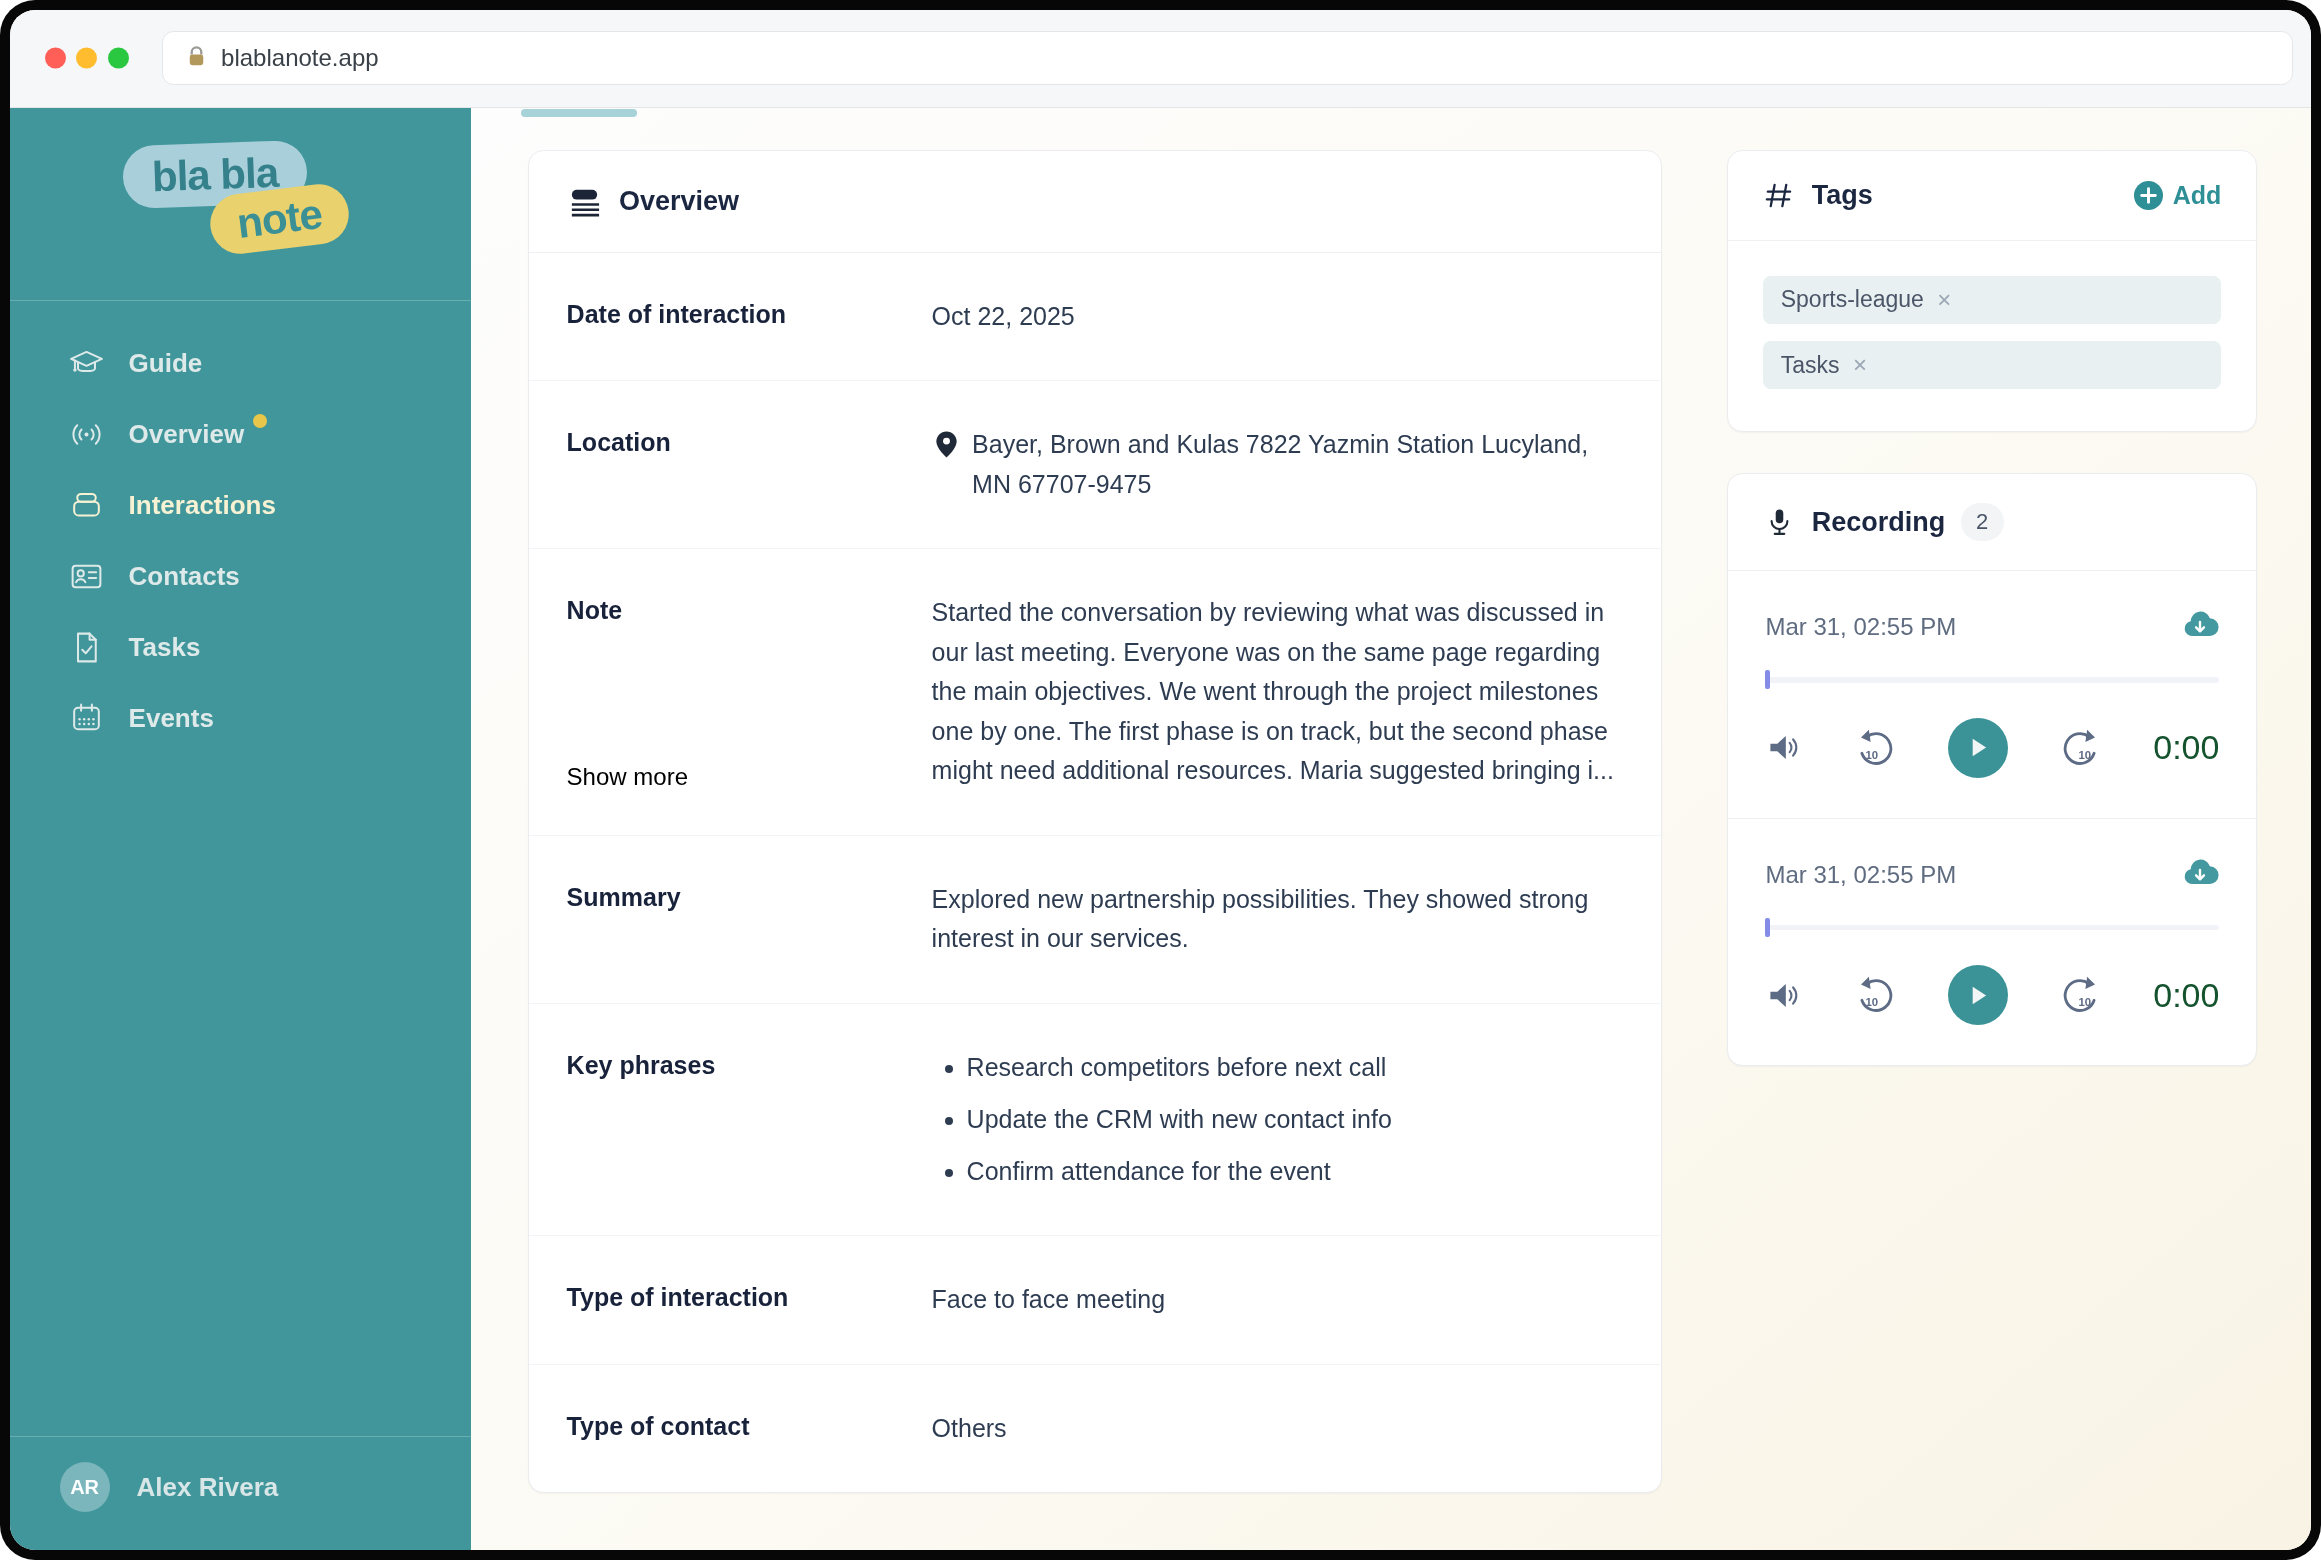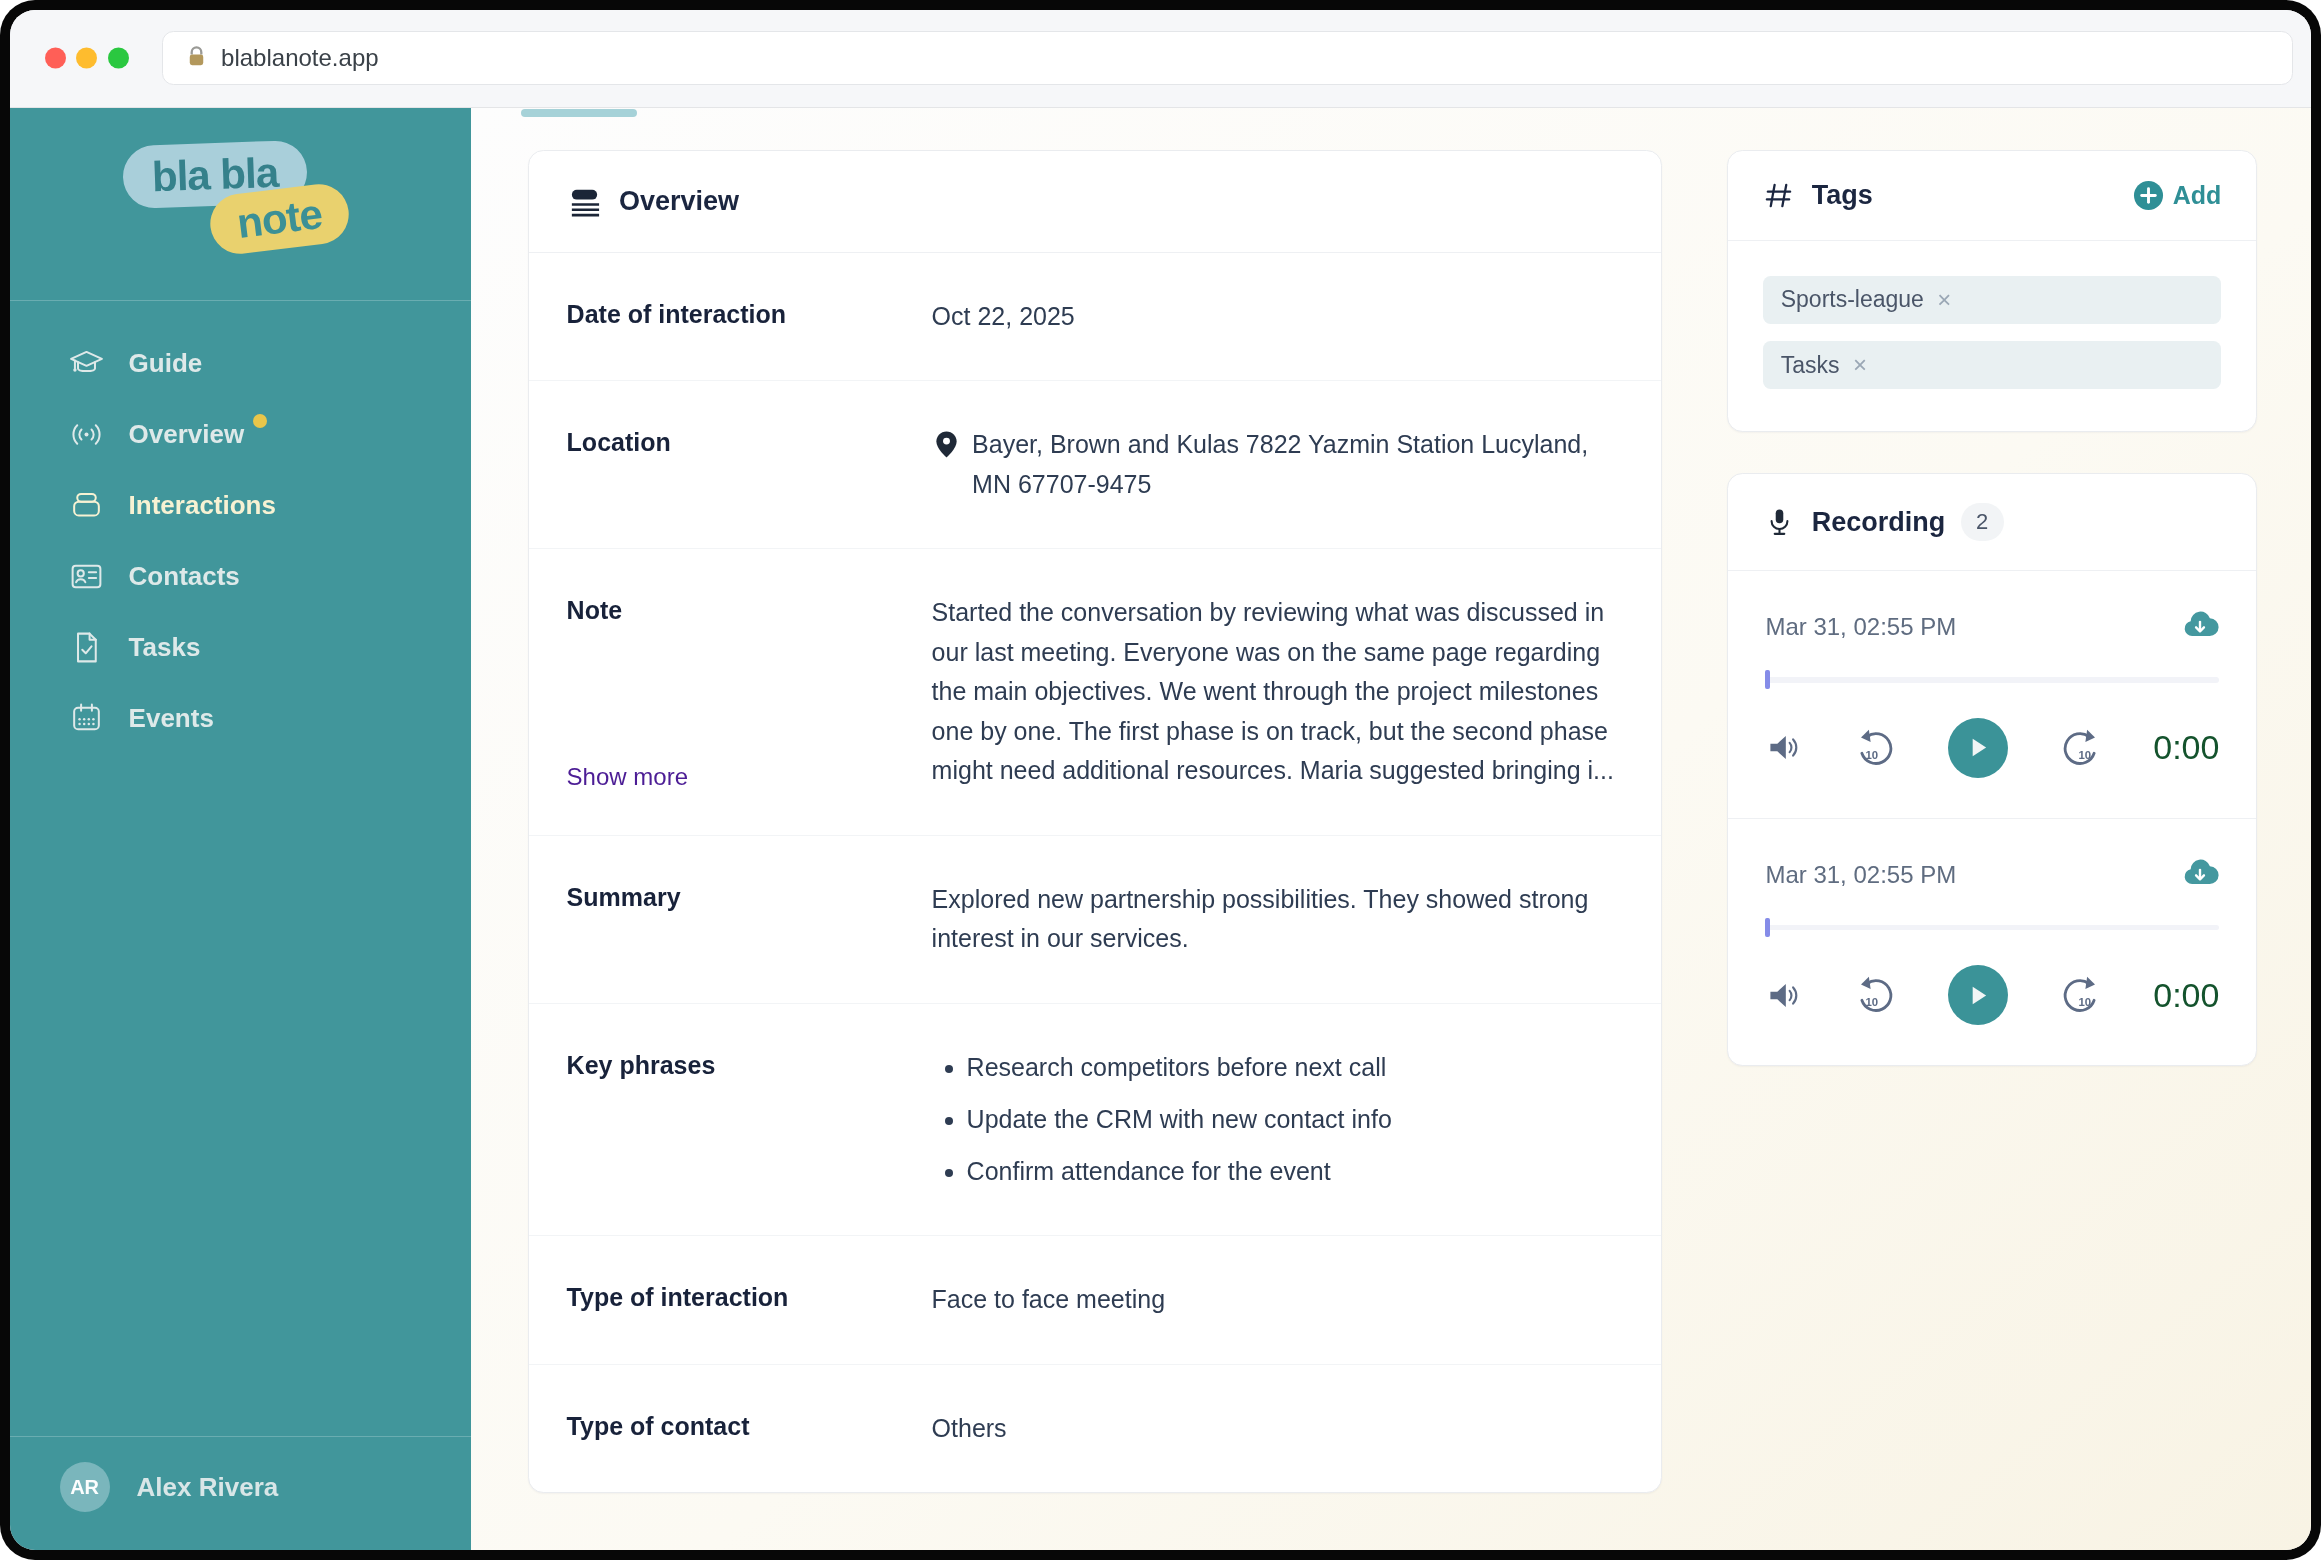--- a/index.html
+++ b/index.html
@@ -41,21 +41,21 @@
   .card-header { display:flex; align-items:center; gap:17.3px; padding:33px 38px; border-bottom:1px solid #EEF0F3; }
   .card-title { font-size:27px; font-weight:700; color:#1B2640; }
 
   
   .overview-card { flex:1; }
   .row { display:flex; padding:44px 38px; border-bottom:1px solid #F2F4F6; }
   .row:last-child { border-bottom:none; }
   .row-label { width:365px; flex:none; font-size:25px; font-weight:600; color:#18223A; line-height:1.4; }
   .row-value { flex:1; font-size:25px; color:#2E3C52; line-height:1.58; }
   .note-left { width:365px; flex:none; display:flex; flex-direction:column; justify-content:space-between; }
-  .show-more { color:#4c1d95; font-size:24px; font-weight:500; margin-top:42px; cursor:pointer; }
+  .show-more { color:#000000; font-size:24px; font-weight:500; margin-top:42px; cursor:pointer; }
   .loc { display:flex; gap:11.5px; }
   .loc svg { width:29px; height:29px; flex:none; margin-top:4.8px; }
   .loc span { max-width:684px; }
   .bullets { list-style:disc; padding-left:35px; display:flex; flex-direction:column; gap:12.5px; }
 
   
   .right-col { width:530px; flex:none; display:flex; flex-direction:column; gap:41px; }
   .tags-header { padding:29px 35px; }
   .spacer { flex:1; }
   .add-btn { display:flex; align-items:center; gap:8.6px; color:#2F8F96; font-size:25px; font-weight:600; cursor:pointer; }

